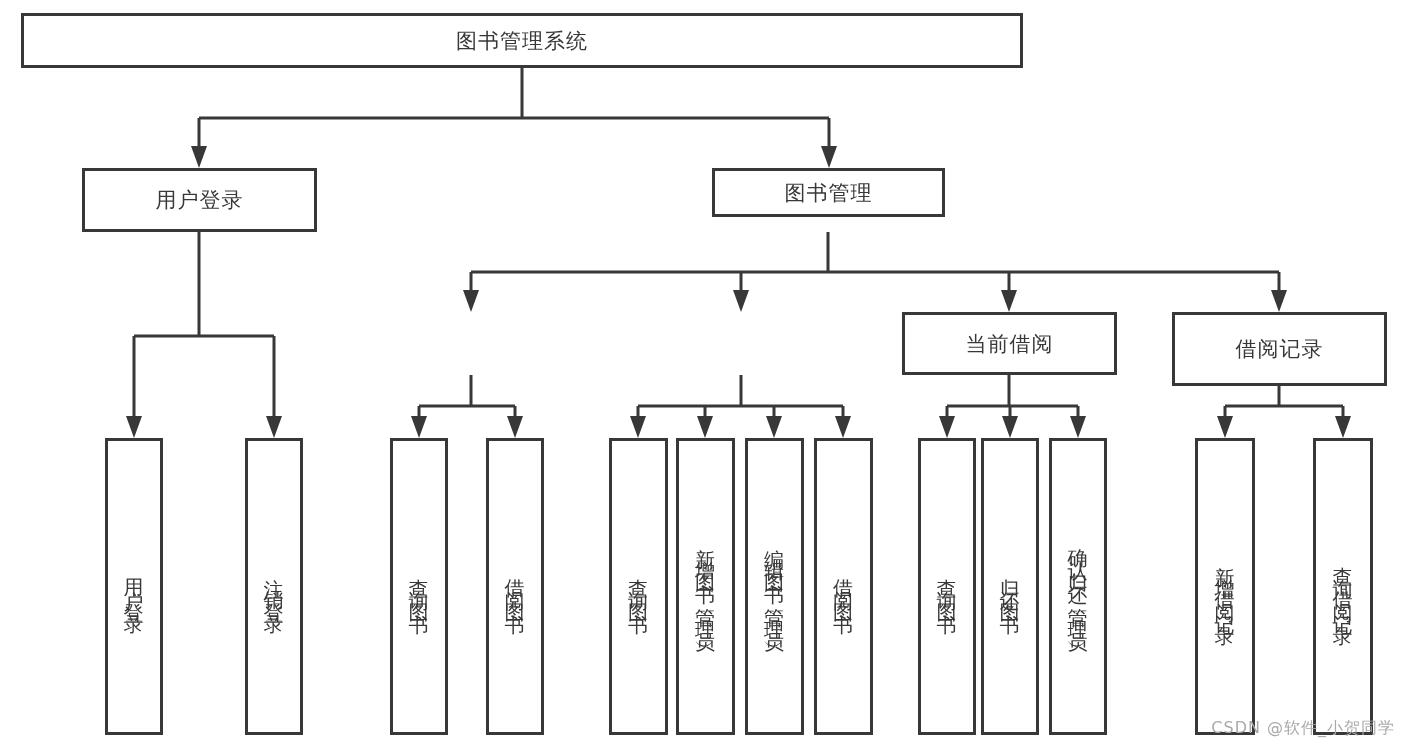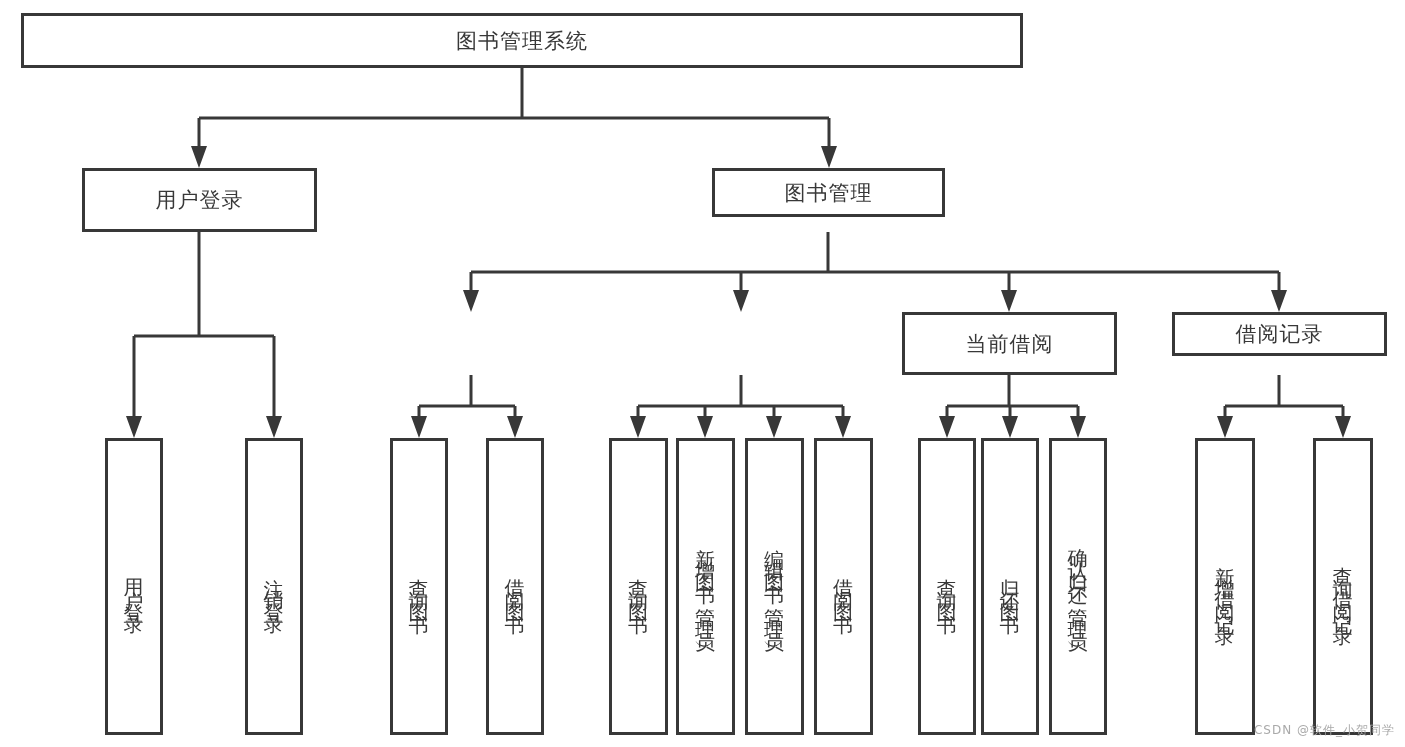--- a/index.html
+++ b/index.html
@@ -27,21 +27,21 @@
     border:3px solid var(--border); background:var(--background);
     display:flex; align-items:center; justify-content:center;
   }
   .vnode span{
     writing-mode:vertical-lr; text-orientation:mixed;
     font-size:20px; letter-spacing:12px; line-height:1;
     white-space:nowrap;
   }
   .watermark{
     position:absolute; right:10px; bottom:8px;
-    font-size:12px; color:var(--watermark); letter-spacing:1px;
+    font-size:16px; color:var(--watermark); letter-spacing:1px;
     white-space:nowrap;
   }
 </style>
 </head>
 <body>
 
 <div class="canvas">
 
   <svg class="connectors" viewBox="0 0 1405 747" aria-hidden="true">
 
@@ -88,21 +88,21 @@
   <div class="hnode" style="left:82px;top:168px;width:235px;height:64px">
     <span>用户登录</span>
   </div>
   <div class="hnode" style="left:712px;top:168px;width:233px;height:49px">
     <span>图书管理</span>
   </div>
 
   <div class="hnode" style="left:902px;top:312px;width:215px;height:63px">
     <span>当前借阅</span>
   </div>
-  <div class="hnode" style="left:1172px;top:312px;width:215px;height:44px">
+  <div class="hnode" style="left:1172px;top:312px;width:215px;height:74px">
     <span>借阅记录</span>
   </div>
 
   <div class="vnode" style="left:105px;top:438px;width:58px;height:297px">
     <span>用户登录</span>
   </div>
   <div class="vnode" style="left:245px;top:438px;width:58px;height:297px">
     <span>注销登录</span>
   </div>
 

